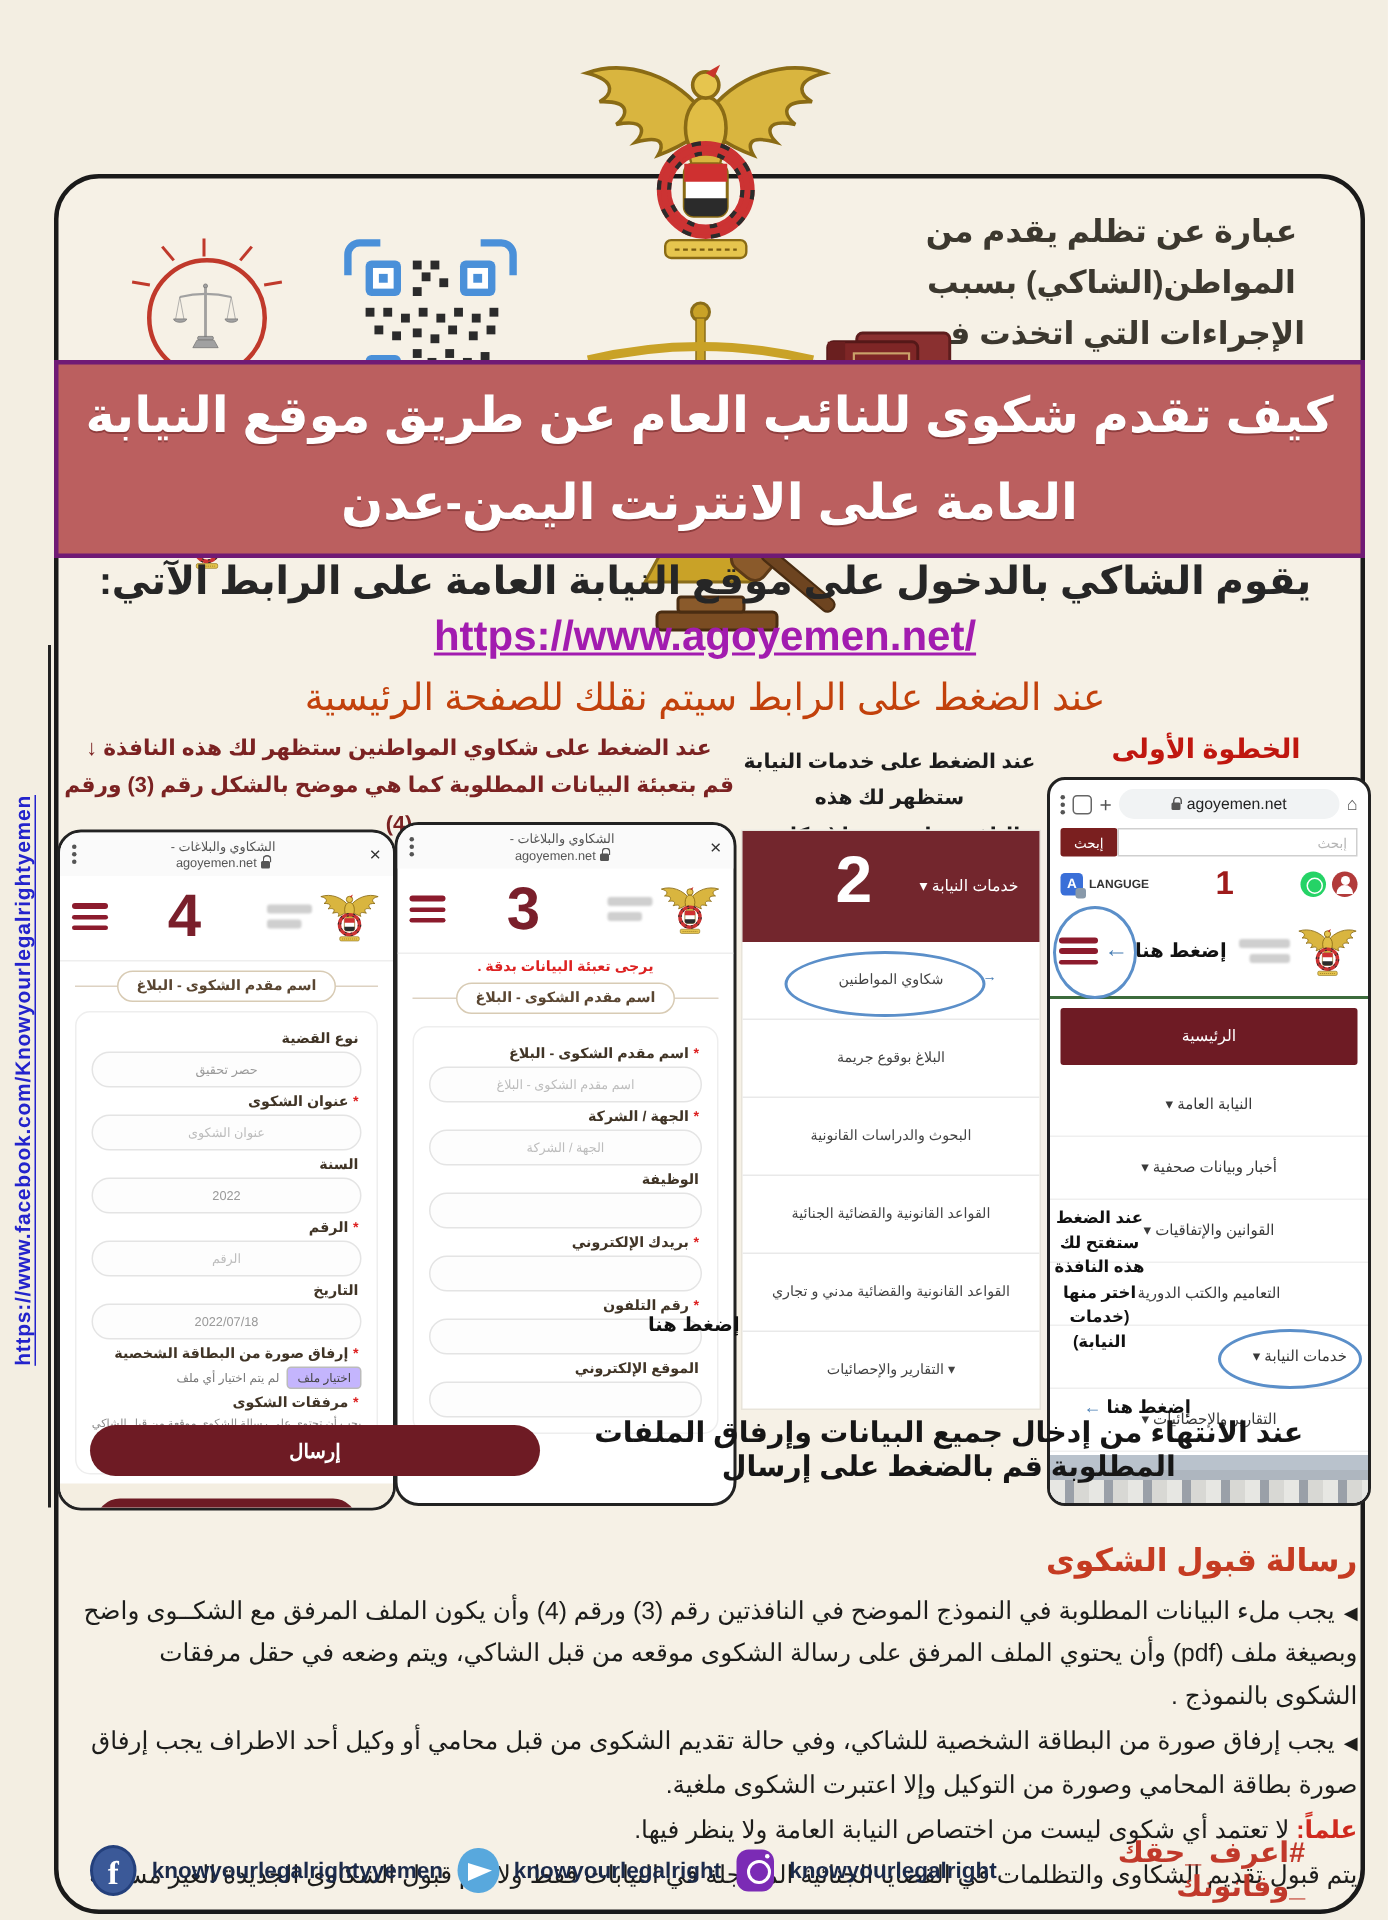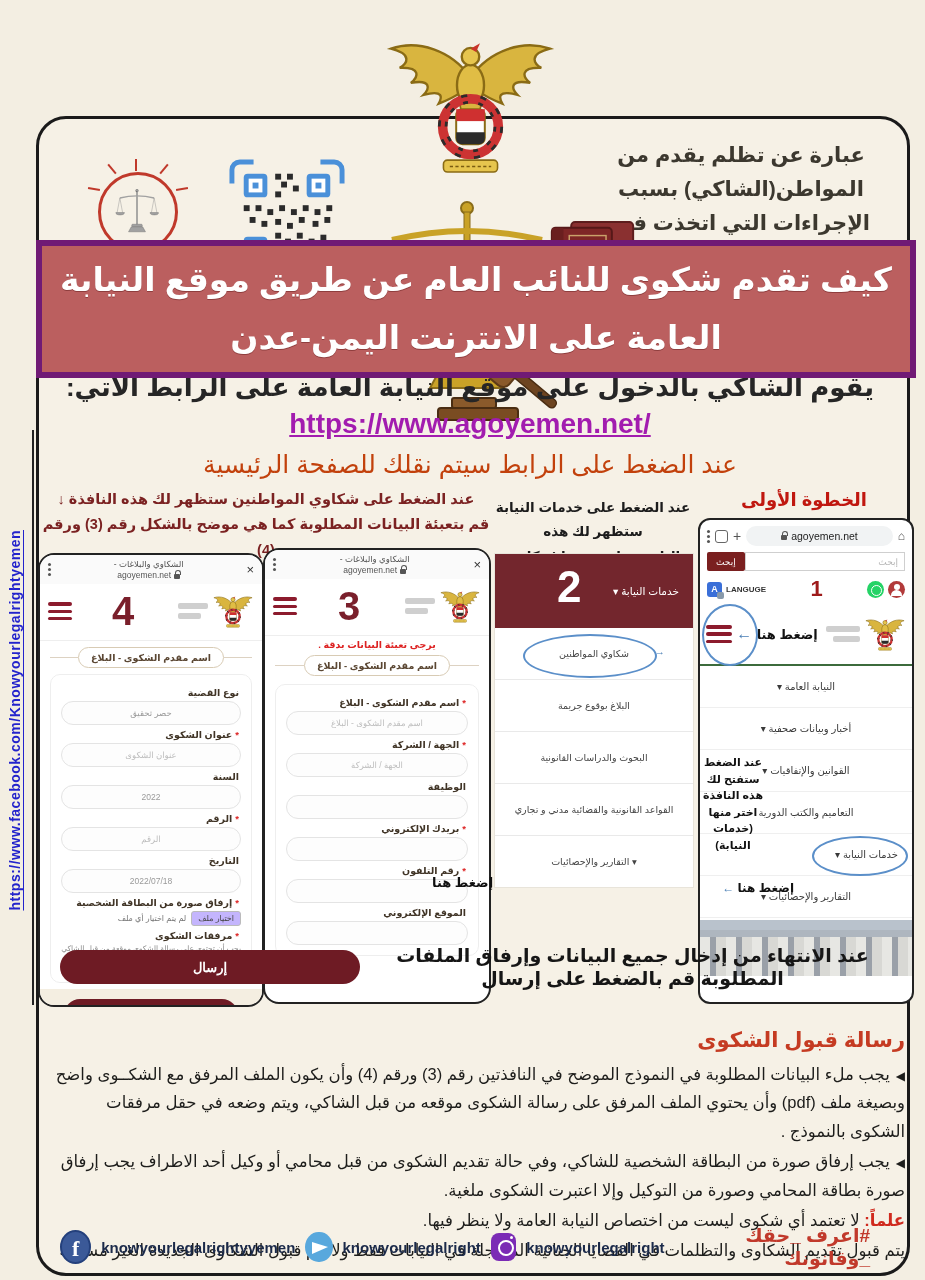--- a/index.html
+++ b/index.html
@@ -34,21 +34,21 @@
   .logo-en{font-size:9px;font-weight:bold;color:#222;letter-spacing:1px;margin-top:2px;}
   .logo-mini{width:46px;height:52px;margin:4px auto 0 auto;}
   .qr-block{left:222px;top:158px;width:130px;text-align:center;}
   .qr-wrap{width:118px;height:118px;margin:0 auto;position:relative;}
   .qr-cap{font-size:12px;font-weight:bold;color:#7b2a20;line-height:1.5;margin-top:8px;}
   .scales{left:372px;top:192px;width:190px;height:210px;}
   .books{left:546px;top:214px;width:92px;height:140px;}
   .gavel{left:428px;top:330px;width:160px;height:100px;}
 
   
-  .banner{left:36px;top:240px;width:868px;height:126px;background:#bb5f5f;border:6px solid #701a75;display:flex;flex-direction:column;align-items:center;justify-content:center;z-index:5;}
+  .banner{left:36px;top:240px;width:868px;height:126px;background:#bb5f5f;border:3px solid #701a75;display:flex;flex-direction:column;align-items:center;justify-content:center;z-index:5;}
   .banner div{color:#fff;font-size:33px;font-weight:bold;line-height:1.75;text-shadow:0 1px 0 #8f3e3e;}
 
   .intro1{left:60px;top:372px;width:820px;text-align:center;font-size:26px;font-weight:bold;color:#262626;}
   .intro-link{left:60px;top:408px;width:820px;text-align:center;}
   .intro-link a{font-size:28px;font-weight:bold;color:#a21caf;text-decoration:underline;}
   .intro2{left:60px;top:450px;width:820px;text-align:center;font-size:25px;color:#c2410c;}
 
   
   .cap34{left:40px;top:487px;width:452px;text-align:center;font-size:14.5px;font-weight:bold;color:#7b2222;line-height:1.75;}
   .cap2{left:494px;top:496px;width:198px;text-align:center;font-size:13.5px;font-weight:bold;color:#1c1c1c;line-height:1.8;}
@@ -374,20 +374,21 @@
       <span class="clickhere">إضغط هنا</span>
       <span class="arrow">←</span>
     </div>
     <div class="burger">
         <i></i>
         <i></i>
         <i></i>
       </div>
     <div class="bluecirc" style="left:2px;top:-2px;width:52px;height:58px;"></div>
   </div>
+  <div class="homebtn">الرئيسية</div>
   <div class="menu1">
     <div class="mitem">النيابة العامة ▾</div>
     <div class="mitem">أخبار وبيانات صحفية ▾</div>
     <div class="mitem">القوانين والإتفاقيات ▾</div>
     <div class="mitem">التعاميم والكتب الدورية</div>
     <div class="mitem" style="justify-content:flex-start;padding-right:14px;">
       <span>خدمات النيابة ▾</span>
       <span class="bluecirc" style="right:4px;top:2px;width:92px;height:36px;border-radius:50%;"></span>
     </div>
     <div class="mitem">التقارير والإحصائيات ▾</div>
@@ -404,20 +405,21 @@
     <span class="lbl">خدمات النيابة ▾</span>
     <span class="p2num">2</span>
   </div>
   <div class="p2item">
     <span>شكاوي المواطنين</span>
     <span class="bluecirc" style="left:28px;top:6px;width:130px;height:40px;"></span>
     <span class="arrow" style="position:absolute;left:160px;top:18px;">→</span>
   </div>
   <div class="p2item">البلاغ بوقوع جريمة</div>
   <div class="p2item">البحوث والدراسات القانونية</div>
+  <div class="p2item">القواعد القانونية والقضائية الجنائية</div>
   <div class="p2item">القواعد القانونية والقضائية مدني و تجاري</div>
   <div class="p2item" style="border-bottom:none;">التقارير والإحصائيات ▾</div>
 </div>
 <div class="abs p2-click">إضغط هنا</div>
 
 <div class="abs phone p3">
   <div class="tabbar ltr">
     <div class="dots3">
         <i></i>
         <i></i>

